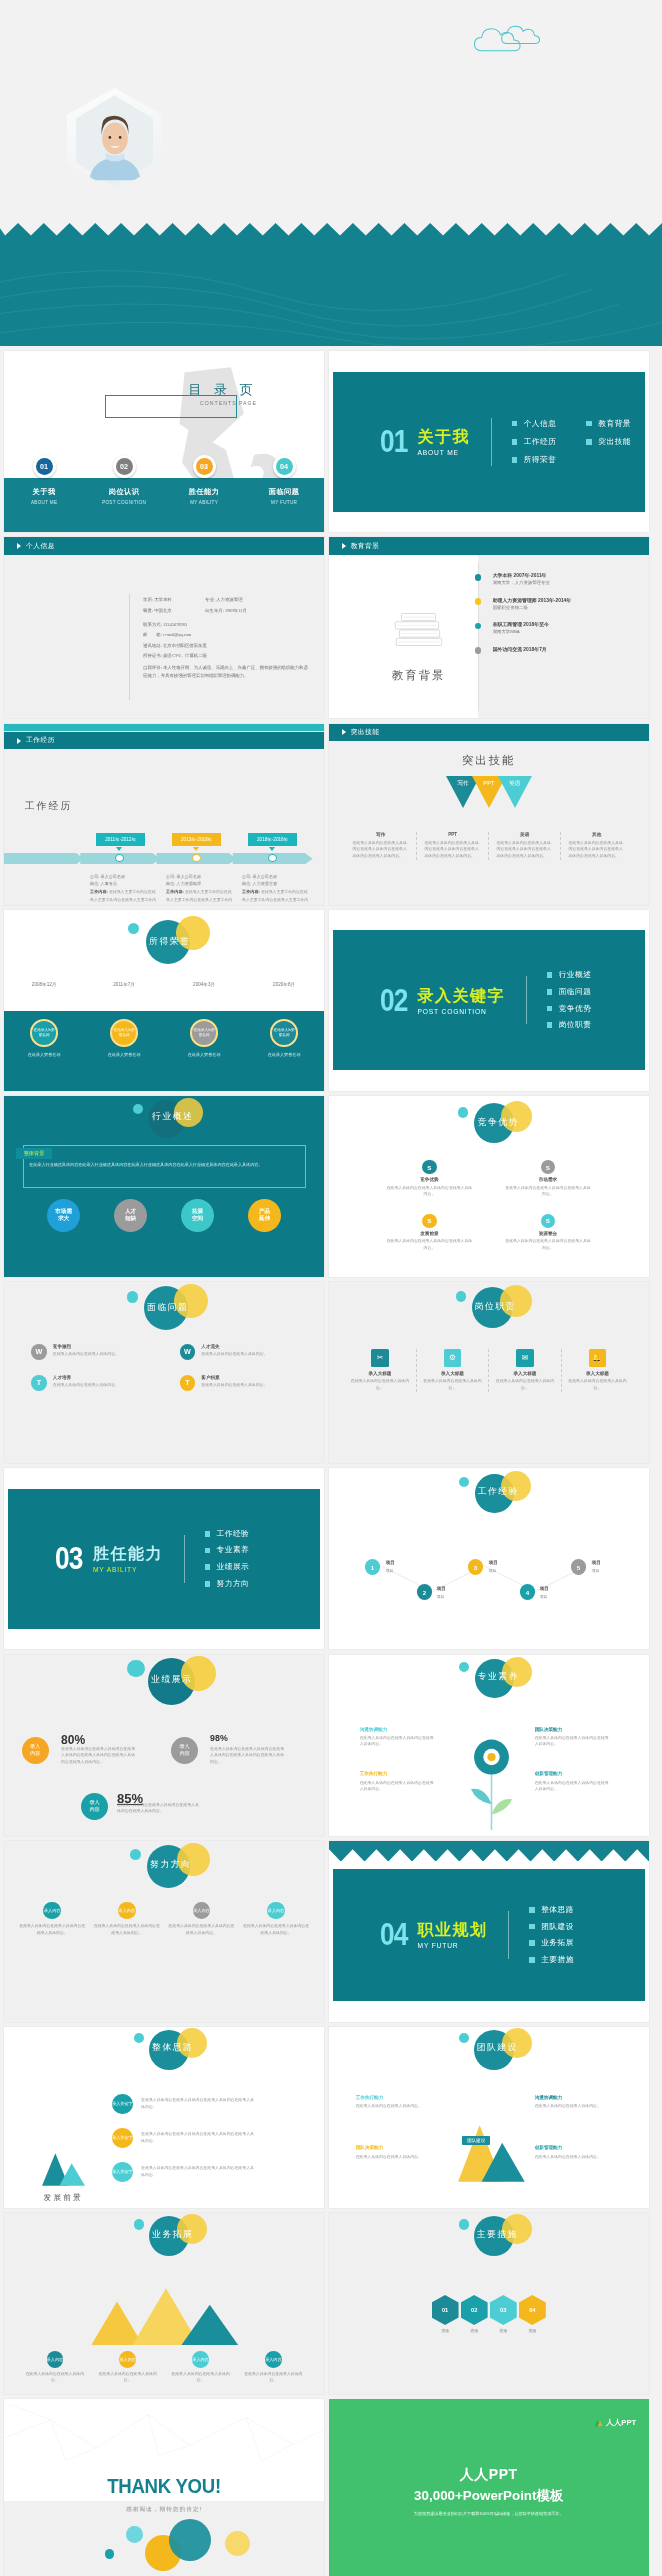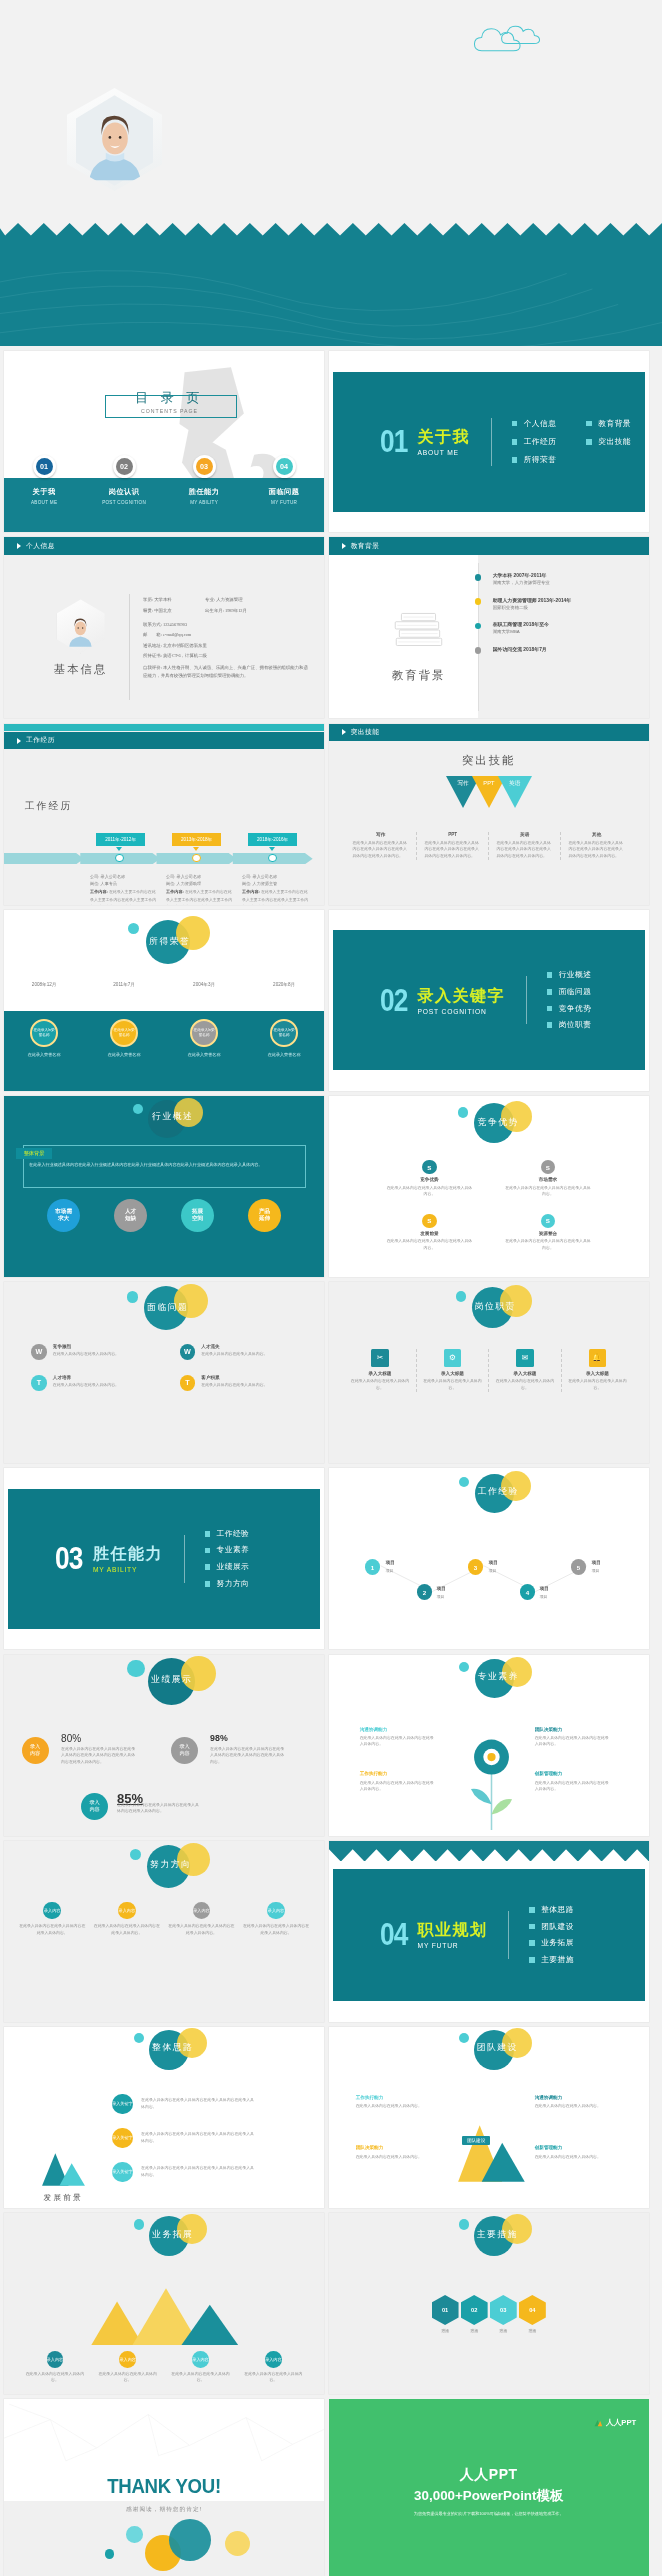--- a/index.html
+++ b/index.html
@@ -84,21 +84,21 @@
      font-family:"Liberation Serif",serif; }
   .sect-en { font-size:6.7px; color:#fff; letter-spacing:0.8px; margin-top:1px; }
   .sect-div { width:0.5px; background:rgba(255,255,255,.45); height:48px; margin:0 20.6px; }
   .sect-list { display:grid; grid-template-columns:repeat(2,auto); gap:8.2px 30px; }
   .sect-list.one { grid-template-columns:auto; gap:6.7px; }
   .sect-item { display:flex; align-items:center; gap:6.2px; font-size:7.7px; color:#fff; letter-spacing:0.5px; }
   .sq { width:5.7px; height:5.7px; background:#6fd7dd; display:inline-block; }
 
   
   .toc-title-box { position:absolute; left:101px; top:44px; width:132px; height:23px; border:0.5px solid #1b8e99; }
-  .toc-title { position:absolute; left:78px; top:38px; width:175px; text-align:center;
+  .toc-title { position:absolute; left:78px; top:30px; width:175px; text-align:right;
      font-family:"Liberation Serif",serif; font-size:13px; color:#18707c; letter-spacing:4.6px; background:transparent; }
   .toc-title small { display:block; font-size:5.2px; letter-spacing:1px; color:#7b7b7b;
      font-family:"Liberation Sans",sans-serif; margin-top:1px; }
   .toc-band { position:absolute; left:0; right:0; bottom:0; height:54px; background:#14818f; }
   .toc-items { position:absolute; left:0; right:0; bottom:0; height:77px; display:flex; }
   .toc-cell { flex:1; display:flex; flex-direction:column; align-items:center; }
   .toc-ring { width:23px; height:23px; border-radius:50%; background:#fff; display:flex;
      align-items:center; justify-content:center; box-shadow:0 1px 2.1px rgba(0,0,0,.25); }
   .toc-dot { width:17px; height:17px; border-radius:50%; color:#fff; font-size:7.2px; font-weight:bold;
      display:flex; align-items:center; justify-content:center; }
@@ -268,33 +268,20 @@
             <span>所得荣誉</span>
           </div>
         </div>
     </div>
   </div>
 
   <div class="slide gray">
     <div class="bar" style="top:0;">
       <span class="tri"></span>
       <span>个人信息</span>
-    </div>
-    <div style="position:absolute;left:25px;top:62px;width:103px;text-align:center;">
-      <div style="margin:0 auto;width:48px;height:54px;background:linear-gradient(150deg,#fff,#ececec);
-        clip-path:polygon(50% 0%,100% 26%,100% 74%,50% 100%,0% 74%,0% 26%);box-shadow:0 0.5px 2.1px rgba(0,0,0,.12);position:relative;">
-        <svg viewBox="0 0 120 150" style="position:absolute;left:22%;top:20%;width:56%;height:74%;">
-          <path d="M10 150 q4 -40 50 -46 q46 6 50 46 z" fill="#a9cfe6"></path>
-          <ellipse cx="60" cy="68" rx="25" ry="31" fill="#eec6a8"></ellipse>
-          <path d="M34 62 q2 -30 26 -31 q25 1 26 31 q2 -26 -10 -33 q-14 -9 -32 -2 q-12 6 -10 35z" fill="#5b4334"></path>
-          <circle cx="50" cy="66" r="3" fill="#3c3028"></circle>
-            <circle cx="70" cy="66" r="3" fill="#3c3028"></circle>
-        </svg>
-      </div>
-      <div class="hd-cn" style="margin-top:8.2px;">基本信息</div>
     </div>
     <div style="position:absolute;left:125px;top:57px;bottom:18.5px;width:0.5px;background:#d5d5d5;"></div>
     <div style="position:absolute;left:139px;top:58px;right:12.4px;" id="personal-body">
         <div class="inforow" style="display: flex;">
           <span style="width: 62px;">学历: 大学本科</span>
           <span>专业: 人力资源管理</span>
         </div>
         <div class="inforow" style="display: flex;">
           <span style="width: 62px;">籍贯: 中国北京</span>
           <span>出生年月: 1989年12月</span>
@@ -694,21 +681,21 @@
   </div>
 
   <div class="slide gray">
     <div class="bub" style="left:123px;top:5.2px;width:17.5px;height:17.5px;background:#4ccdd4;"></div>
     <div class="bub" style="left:144px;top:3.1px;width:47px;height:47px;background:#127a88;"></div>
     <div class="bub" style="left:177px;top:1px;width:35px;height:35px;background:#f5ce3f;opacity:.92;"></div>
     <div class="bub-label" style="left:147px;top:19.6px;">业绩展示</div>
     <div id="perf-wrap">
         <div style="position: absolute; left: 17.5px; top: 82px; width: 27px; height: 27px; border-radius: 50%; background: rgb(245, 166, 35); color: rgb(255, 255, 255); font-size: 5.2px; display: flex; align-items: center; justify-content: center; text-align: center; line-height: 1.3; white-space: pre-line;">录入
 内容</div>
-        <div style="position: absolute; left: 57px; top: 78px; font-size: 10px; font-weight: normal; color: rgb(51, 51, 51);">80%</div>
+        <div style="position: absolute; left: 57px; top: 78px; font-size: 12px; font-weight: bold; color: rgb(51, 51, 51);">80%</div>
         <div class="tiny" style="position: absolute; left: 57px; top: 91px; width: 77px;">在此录入具体内容在此录入具体内容在此录入具体内容在此录入具体内容在此录入具体内容在此录入具体内容。</div>
         <div style="position: absolute; left: 167px; top: 82px; width: 27px; height: 27px; border-radius: 50%; background: rgb(155, 155, 155); color: rgb(255, 255, 255); font-size: 5.2px; display: flex; align-items: center; justify-content: center; text-align: center; line-height: 1.3; white-space: pre-line;">录入
 内容</div>
         <div style="position: absolute; left: 206px; top: 78px; font-size: 8.8px; font-weight: bold; color: rgb(51, 51, 51);">98%</div>
         <div class="tiny" style="position: absolute; left: 206px; top: 91px; width: 77px;">在此录入具体内容在此录入具体内容在此录入具体内容在此录入具体内容在此录入具体内容。</div>
         <div style="position: absolute; left: 77px; top: 138px; width: 27px; height: 27px; border-radius: 50%; background: rgb(26, 160, 168); color: rgb(255, 255, 255); font-size: 5.2px; display: flex; align-items: center; justify-content: center; text-align: center; line-height: 1.3; white-space: pre-line;">录入
 内容</div>
         <div style="position: absolute; left: 113px; top: 136px; font-size: 13px; font-weight: bold; color: rgb(51, 51, 51); text-decoration: underline;">85%</div>
         <div class="tiny" style="position: absolute; left: 113px; top: 147px; width: 82px;">在此录入具体内容在此录入具体内容在此录入具体内容在此录入具体内容。</div>
       </div>

